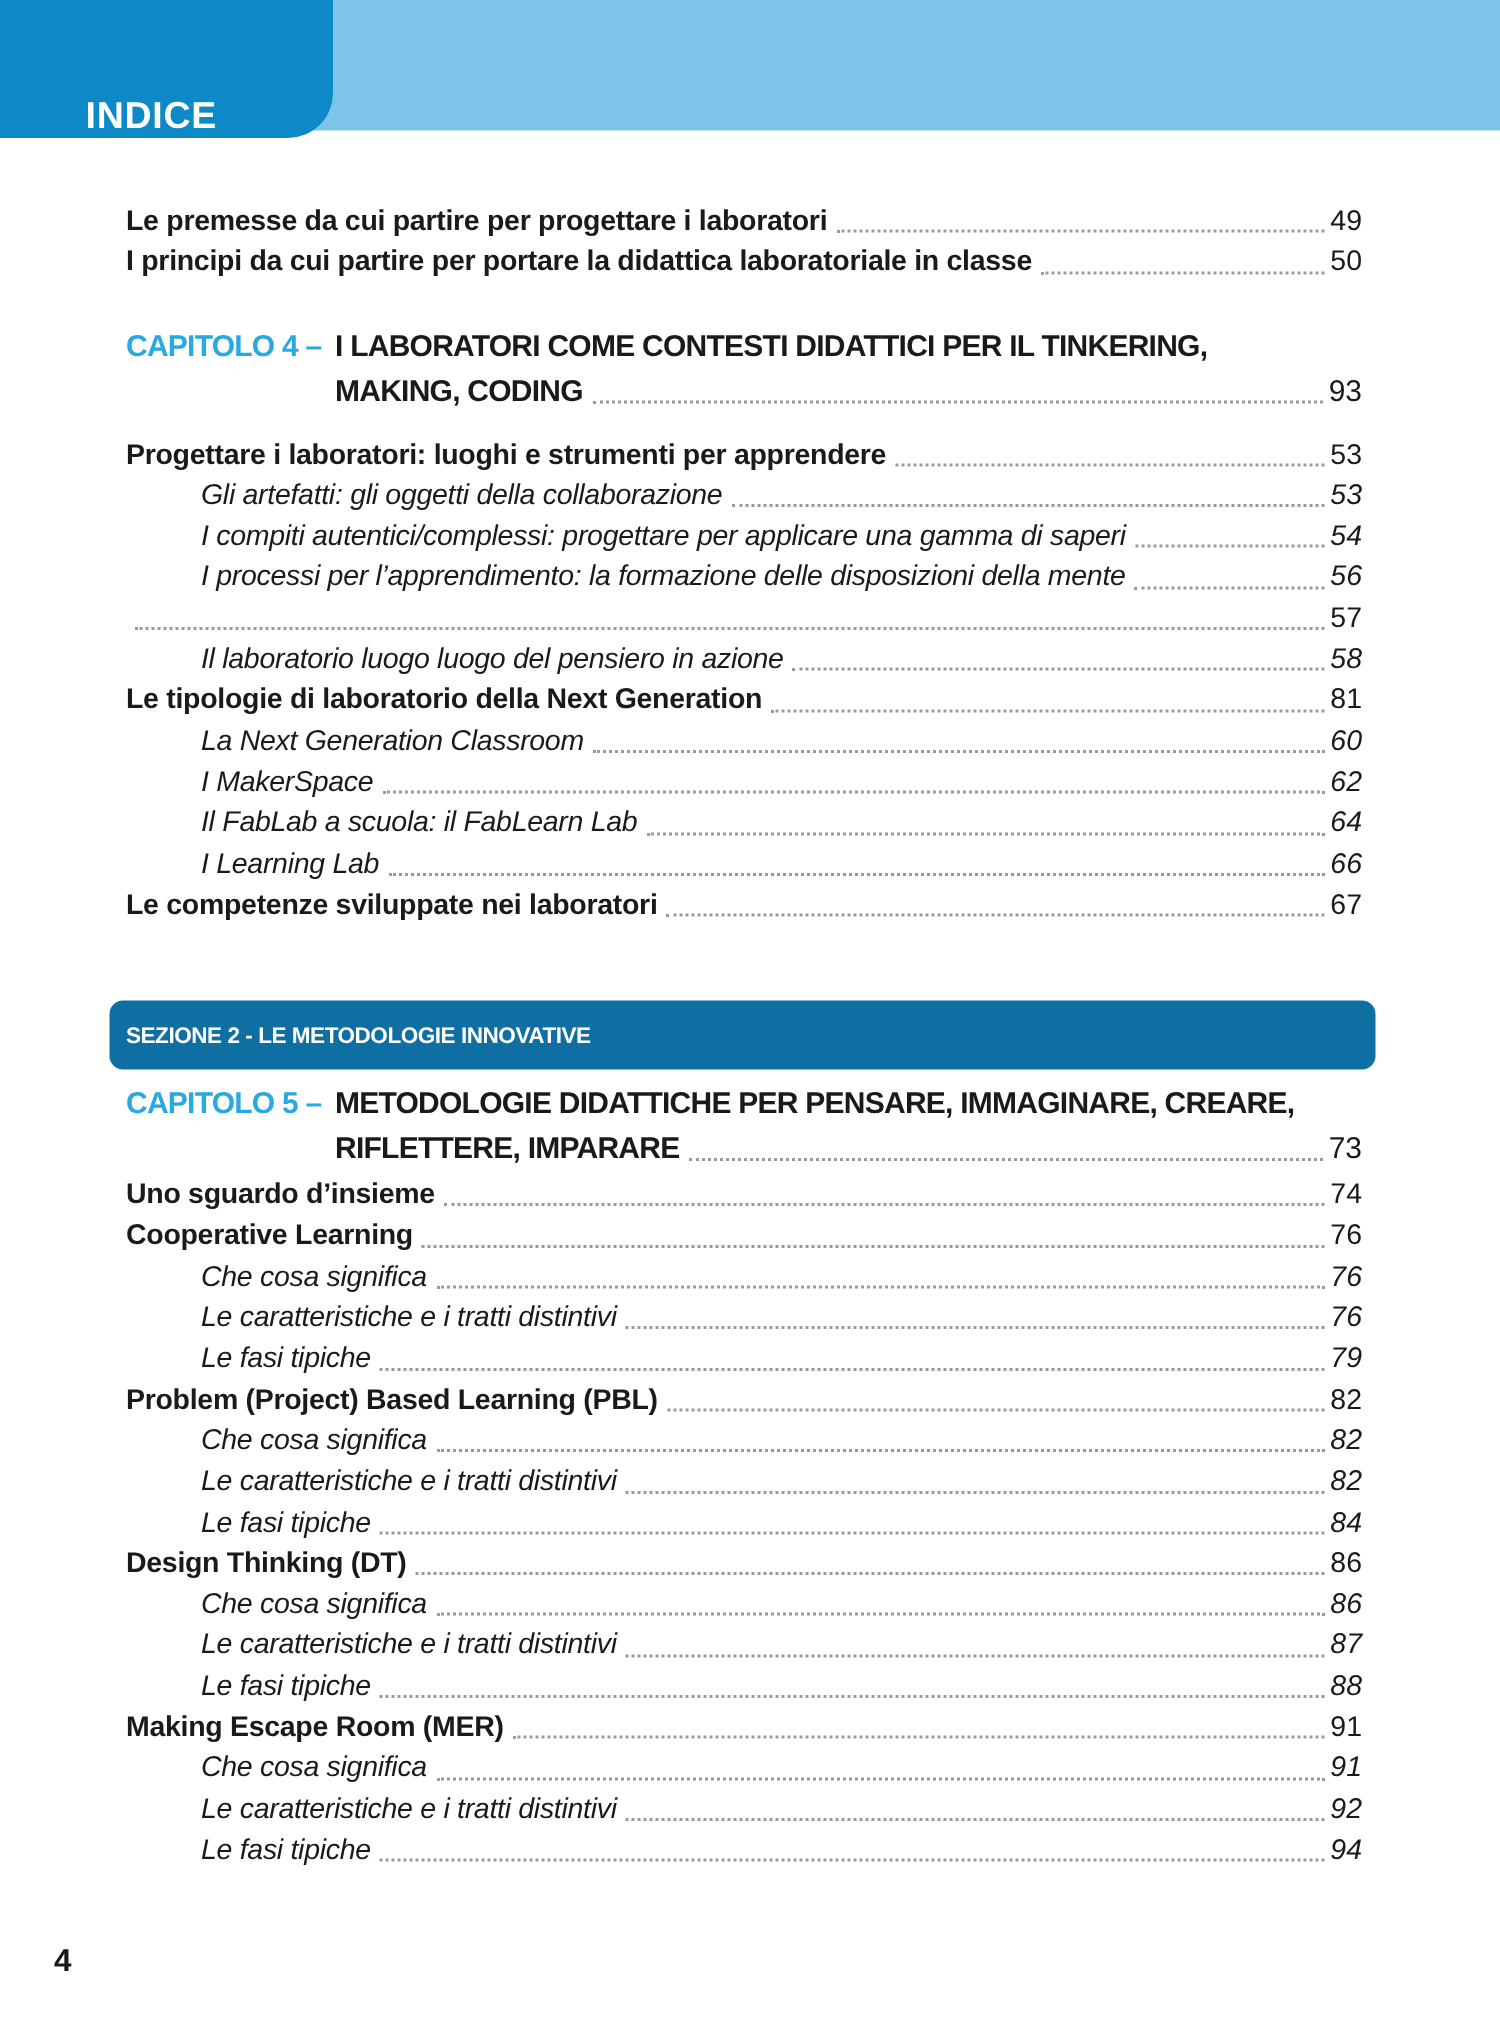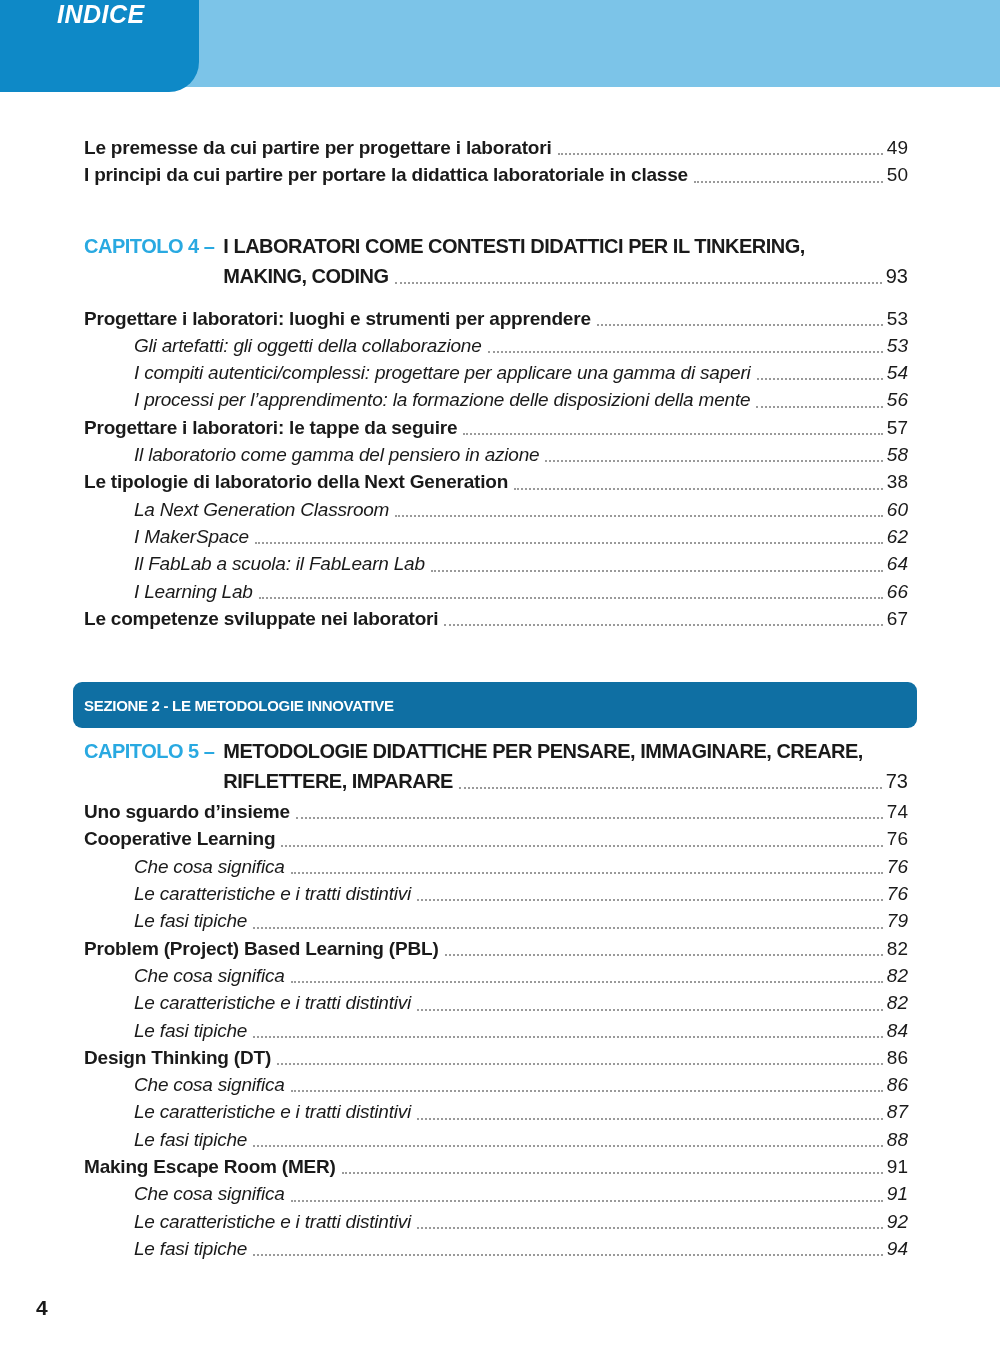--- a/index.html
+++ b/index.html
@@ -8,23 +8,23 @@
     width:1000px; height:1361px; position:relative;
     font-family:"Liberation Sans", sans-serif; color:#1a1a1a;
     overflow:hidden;
   }
   
   .band {
     position:absolute; top:0; left:0; right:0; height:87px;
     background:#7cc4e8;
   }
   .tab {
-    position:absolute; top:0; left:0; width:199px; height:92px;
+    position:absolute; top:0; left:0; width:222px; height:92px;
     background:#0e89c7; border-bottom-right-radius:30px;
-    display:flex; align-items:flex-start; padding-left:57px;font-style:italic;
+    display:flex; align-items:flex-end; padding-left:57px;
   }
   .tab-label {
     color:#ffffff; font-weight:700; font-size:25px; letter-spacing:0.5px;
   }
   
   .content {
     position:absolute; left:84px; right:92px; top:134px;
   }
   .row {
     display:flex; height:27.3px; line-height:27.3px; font-size:19px;
@@ -41,21 +41,21 @@
   
   .chapter {
     display:flex; font-size:20px; line-height:30px;
     font-weight:700; letter-spacing:-0.5px;
   }
   .chap-label { color:#29a9e1; margin-right:9px; white-space:nowrap; }
   .chap-body { flex:1 1 auto; }
   .chap-line2row { display:flex; }
   .chapter .leader { border-bottom:2px dotted #9a9a9a; margin-bottom:7px; }
   .chapter .num { font-weight:400; letter-spacing:0; }
-  .chapter4 { margin-top:42px; }
+  .chapter4 { margin-top:27px; }
   .chapter5 { margin-top:8px; }
   .after-ch4 { margin-top:14px; }
   
   .section-bar {
     margin-top:50px; margin-left:-11px; margin-right:-9px;
     height:46px; border-radius:9px; background:#0f6fa3;
     display:flex; align-items:center; padding-left:11px;
     color:#ffffff; font-size:15px; font-weight:700; letter-spacing:-0.3px;
   }
   .after-ch5 { margin-top:2px; }
@@ -112,33 +112,32 @@
     <span class="t">I compiti autentici/complessi: progettare per applicare una gamma di saperi</span>
     <span class="leader"></span>
     <span class="num">54</span>
   </div>
   <div class="row sub">
     <span class="t">I processi per l’apprendimento: la formazione delle disposizioni della mente</span>
     <span class="leader"></span>
     <span class="num">56</span>
   </div>
   <div class="row main">
-    <span class="t">Progettare i laboratori: le tappe da seguire</span>
     <span class="leader"></span>
     <span class="num">57</span>
   </div>
   <div class="row sub">
-    <span class="t">Il laboratorio come gamma del pensiero in azione</span>
+    <span class="t">Il laboratorio luogo luogo del pensiero in azione</span>
     <span class="leader"></span>
     <span class="num">58</span>
   </div>
   <div class="row main">
     <span class="t">Le tipologie di laboratorio della Next Generation</span>
     <span class="leader"></span>
-    <span class="num">38</span>
+    <span class="num">81</span>
   </div>
   <div class="row sub">
     <span class="t">La Next Generation Classroom</span>
     <span class="leader"></span>
     <span class="num">60</span>
   </div>
   <div class="row sub">
     <span class="t">I MakerSpace</span>
     <span class="leader"></span>
     <span class="num">62</span>

